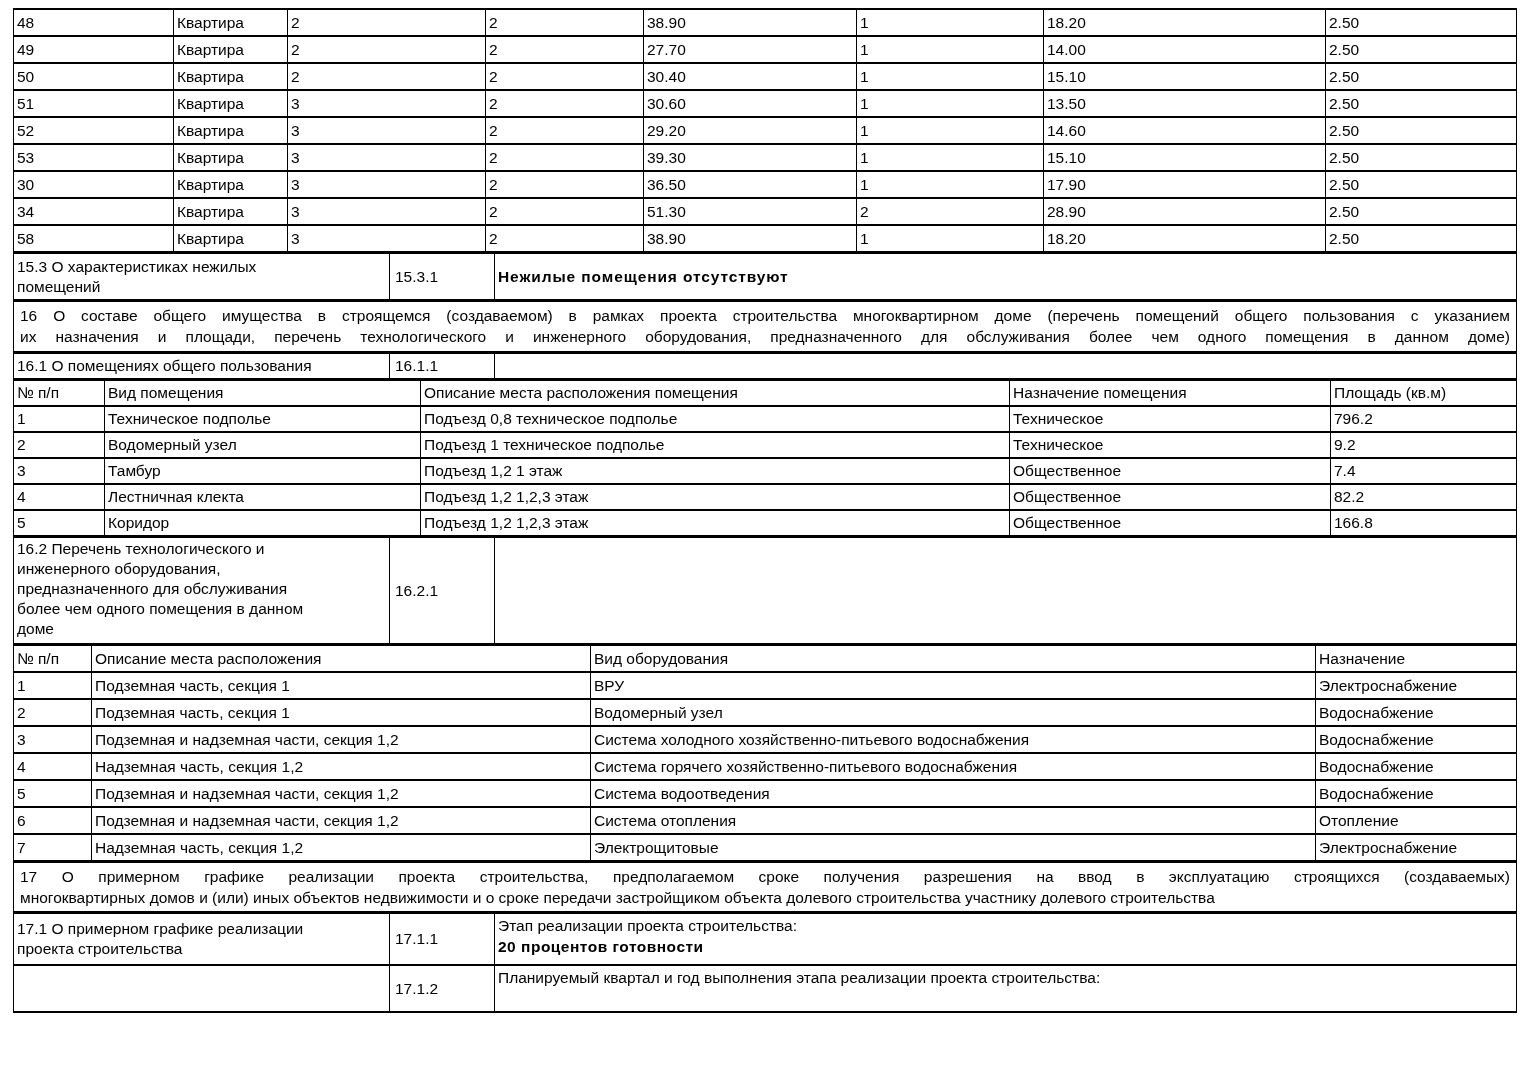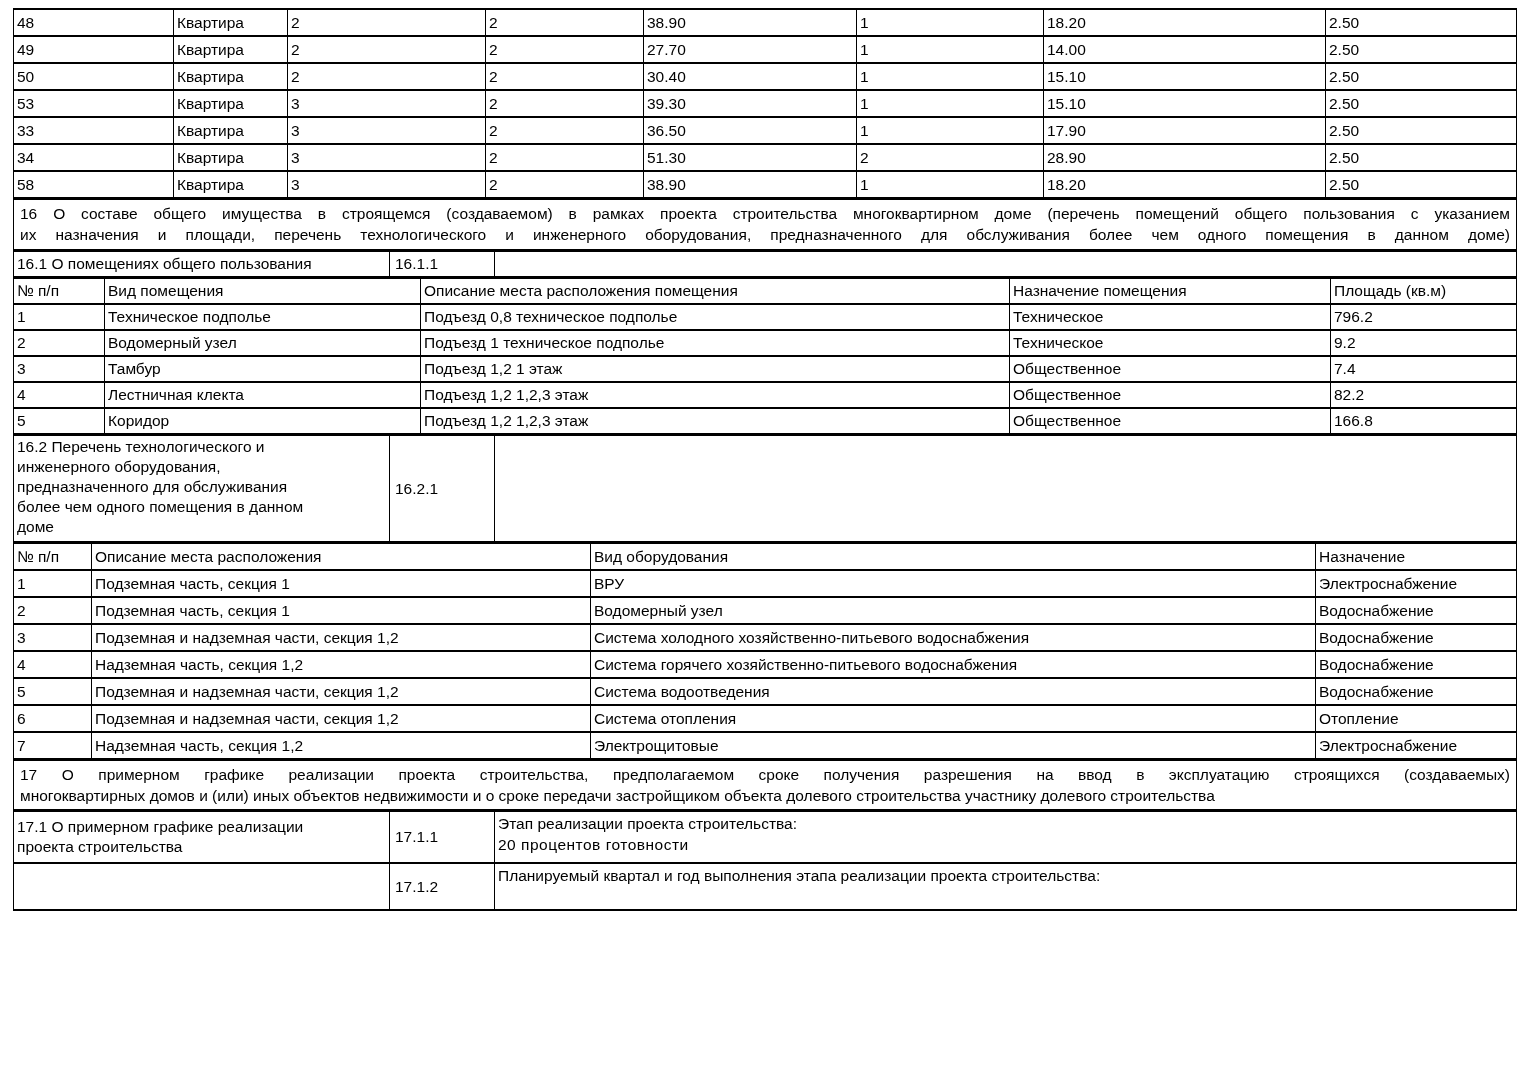--- a/index.html
+++ b/index.html
@@ -27,21 +27,21 @@
     vertical-align: middle;
     overflow: hidden;
     line-height: 20px;
   }
   .r25 td { height: 25px; padding-top: 0; padding-bottom: 0; white-space: nowrap; }
   .r24 td { height: 24px; padding-top: 0; padding-bottom: 0; white-space: nowrap; }
   .prewrap { white-space: pre-line; }
   .vtop { vertical-align: top; }
   .code { vertical-align: middle; padding-left: 5px; }
   .bold-sp  { font-weight: 700; letter-spacing: 0.9px; }
-  .bold-sp2 { font-weight: 400; letter-spacing: 0.5px; }
+  .bold-sp2 { font-weight: 700; letter-spacing: 0.5px; }
   .jline {
     text-align: justify;
     text-align-last: justify;
     line-height: 21px;
     padding: 0 2px;
   }
   .sechead td { padding: 3px 4px; vertical-align: top; }
   .twoLine div { line-height: 21px; }
 </style>
 </head>
@@ -85,31 +85,51 @@
         <td>50</td>
         <td>Квартира</td>
         <td>2</td>
         <td>2</td>
         <td>30.40</td>
         <td>1</td>
         <td>15.10</td>
         <td>2.50</td>
       </tr>
         <tr class="r25">
+        <td>51</td>
+        <td>Квартира</td>
+        <td>3</td>
+        <td>2</td>
+        <td>30.60</td>
+        <td>1</td>
+        <td>13.50</td>
+        <td>2.50</td>
+      </tr>
+        <tr class="r25">
+        <td>52</td>
+        <td>Квартира</td>
+        <td>3</td>
+        <td>2</td>
+        <td>29.20</td>
+        <td>1</td>
+        <td>14.60</td>
+        <td>2.50</td>
+      </tr>
+        <tr class="r25">
         <td>53</td>
         <td>Квартира</td>
         <td>3</td>
         <td>2</td>
         <td>39.30</td>
         <td>1</td>
         <td>15.10</td>
         <td>2.50</td>
       </tr>
         <tr class="r25">
-        <td>33</td>
+        <td>30</td>
         <td>Квартира</td>
         <td>3</td>
         <td>2</td>
         <td>36.50</td>
         <td>1</td>
         <td>17.90</td>
         <td>2.50</td>
       </tr>
         <tr class="r25">
         <td>34</td>
@@ -127,20 +147,35 @@
         <td>3</td>
         <td>2</td>
         <td>38.90</td>
         <td>1</td>
         <td>18.20</td>
         <td>2.50</td>
       </tr>
     </tbody>
   </table>
 
+  <table>
+    <colgroup>
+        <col style="width:376px">
+        <col style="width:105px">
+        <col style="width:1022px">
+      </colgroup>
+    <tbody>
+      <tr>
+        <td style="height:43px" class="prewrap">15.3 О характеристиках нежилых
+помещений</td>
+        <td class="code">15.3.1</td>
+        <td class="bold-sp">Нежилые помещения отсутствуют</td>
+      </tr>
+    </tbody>
+  </table>
 
   <table class="sechead">
     <colgroup>
         <col style="width:1503px">
       </colgroup>
     <tbody>
       <tr>
         <td style="height:43px">
           <div class="jline">16 О составе общего имущества в строящемся (создаваемом) в рамках проекта строительства многоквартирном доме (перечень помещений общего пользования с указанием</div>
           <div class="jline">их назначения и площади, перечень технологического и инженерного оборудования, предназначенного для обслуживания более чем одного помещения в данном доме)</div>

